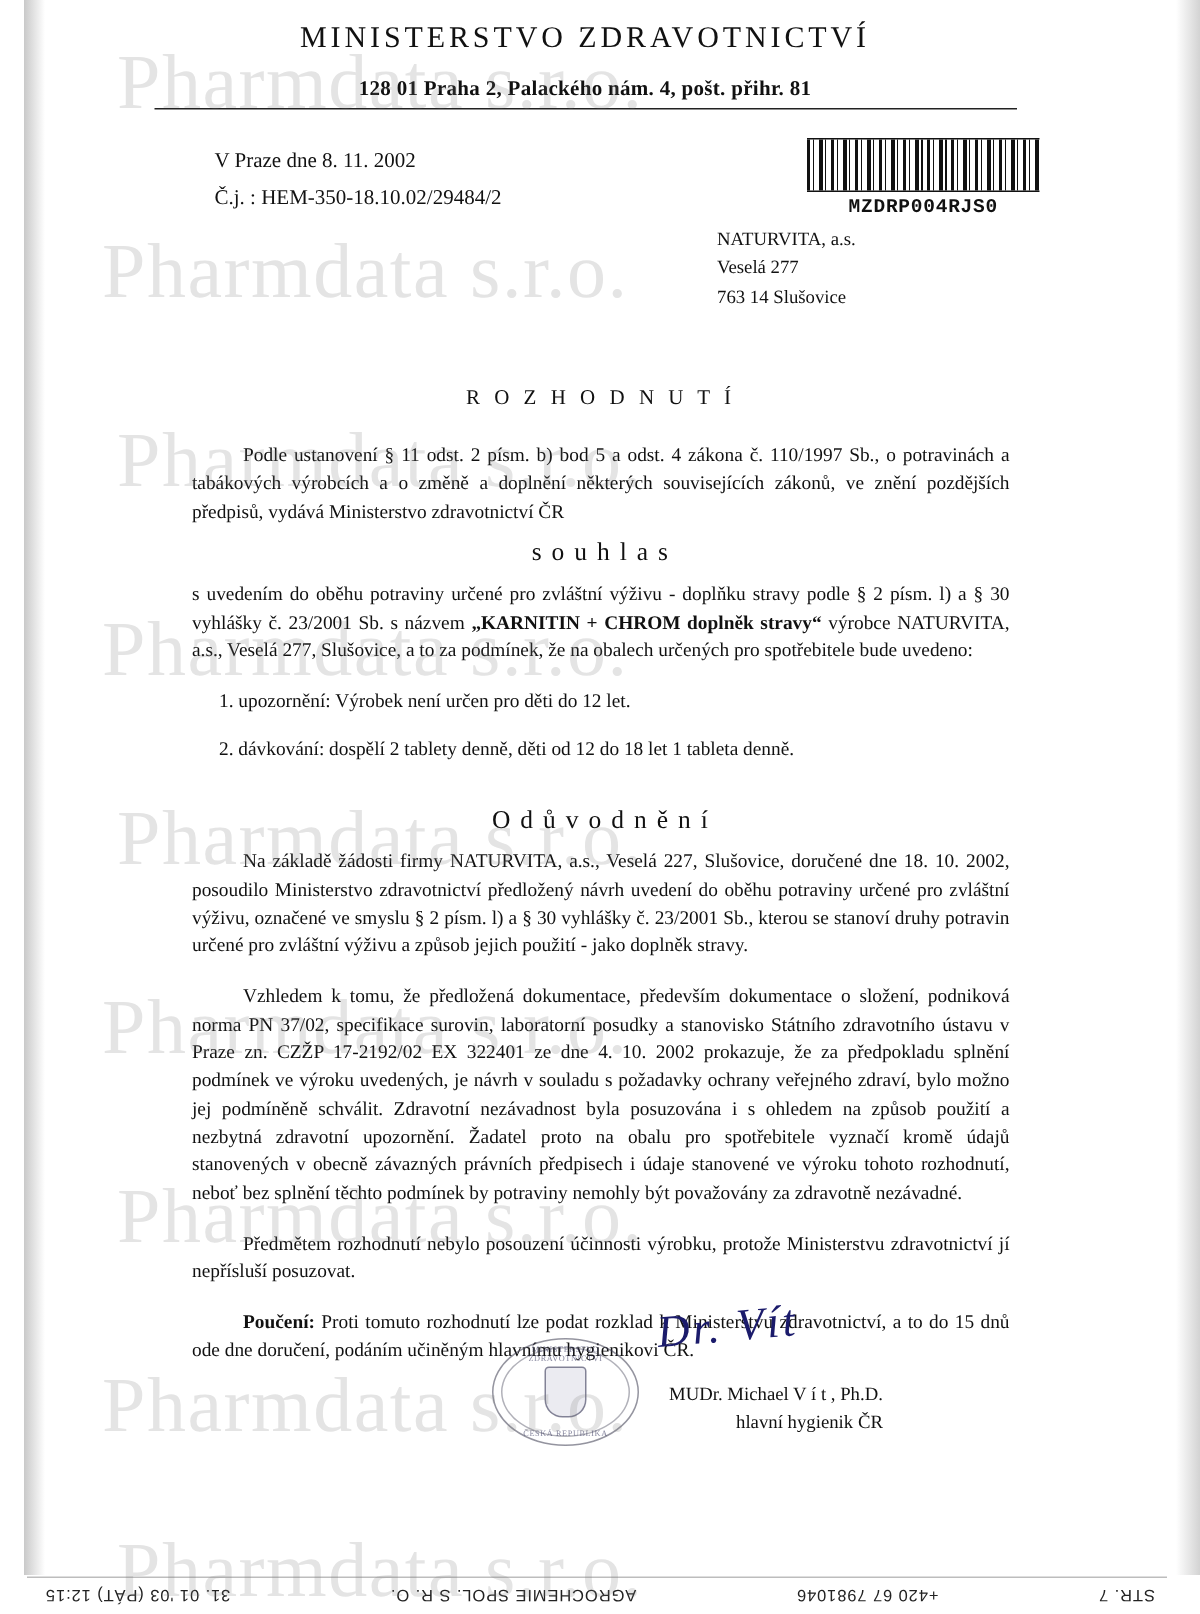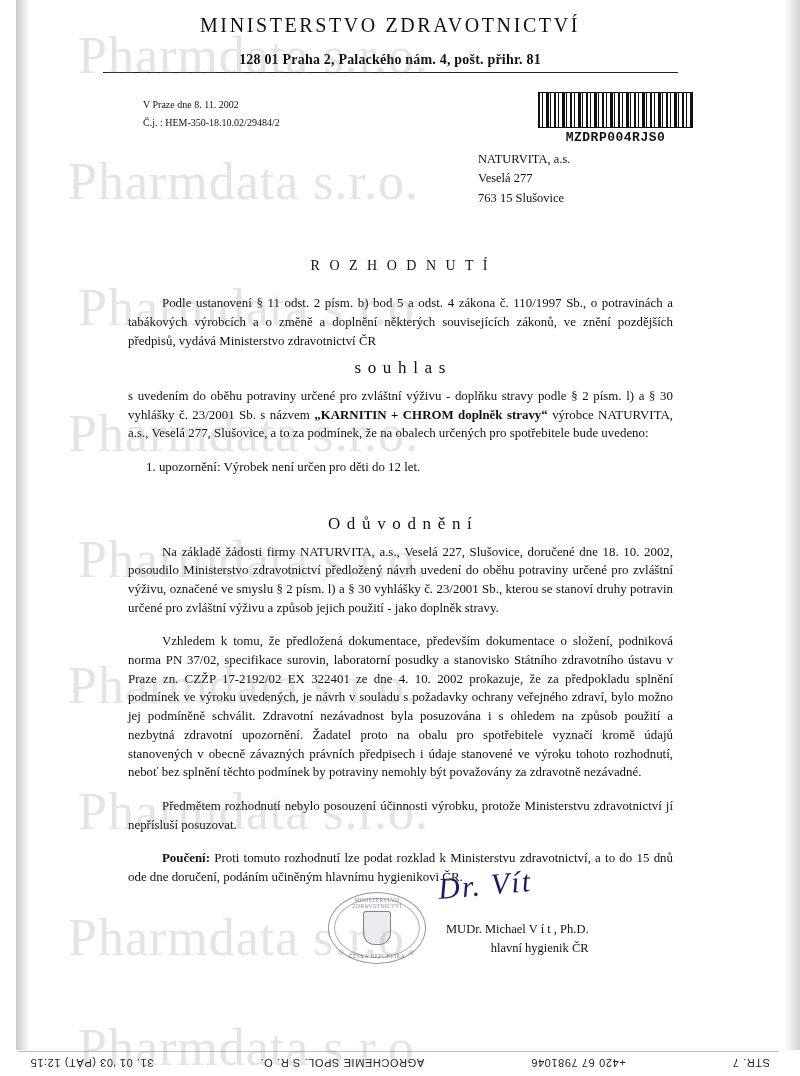--- a/index.html
+++ b/index.html
@@ -52,21 +52,21 @@
   
   #letterhead { position:absolute; left:60px; top:14px; width:660px; text-align:center; z-index:3;}
   #ministry-title {
     font-size:20px; letter-spacing:2.6px; font-variant:small-caps;
     font-family:"Liberation Serif", serif;
   }
   #ministry-address { font-size:14px; font-weight:bold; margin-top:15px; letter-spacing:0.2px; }
   #header-rule { margin:4px auto 0; width:575px; border-bottom:1.6px solid #222; }
 
   
-  #meta { position:absolute; left:143px; top:96px; z-index:3; font-size:10px; line-height:1.75; }
+  #meta { position:absolute; left:143px; top:96px; z-index:3; font-size:14px; line-height:1.75; }
 
   
   #barcode-box { position:absolute; left:538px; top:92px; width:155px; z-index:3; }
   #barcode-bars { height:34px; width:155px; background:
     repeating-linear-gradient(to right,
       #111 0 2px, #fff 2px 4px, #111 4px 5px, #fff 5px 8px,
       #111 8px 11px, #fff 11px 12px, #111 12px 13px, #fff 13px 16px);
     border-top:1px solid #111; border-bottom:1px solid #111;
   }
   #barcode-text {
@@ -138,35 +138,36 @@
 </div>
 
 <div id="barcode-box">
   <div id="barcode-bars"></div>
   <div id="barcode-text">MZDRP004RJS0</div>
 </div>
 
 <div id="recipient">
   <div>NATURVITA, a.s.</div>
   <div>Veselá 277</div>
-  <div>763 15 Slušovice</div>
+  <div>763 14 Slušovice</div>
 </div>
 
 <div id="doc-body">
   <div class="center-head">R O Z H O D N U T Í</div>
 
   <p class="para indent">Podle ustanovení § 11 odst. 2 písm. b) bod 5 a odst. 4 zákona č. 110/1997 Sb., o potravinách a tabákových výrobcích a o změně a doplnění některých souvisejících zákonů, ve znění pozdějších předpisů, vydává Ministerstvo zdravotnictví ČR</p>
 
   <div class="center-sub">s o u h l a s</div>
 
   <p class="para"><span>s uvedením do oběhu potraviny určené pro zvláštní výživu - doplňku stravy podle § 2 písm. l) a § 30 vyhlášky č. 23/2001 Sb. s názvem </span><b>„KARNITIN + CHROM doplněk stravy“</b><span> výrobce NATURVITA, a.s., Veselá 277, Slušovice, a to za podmínek, že na obalech určených pro spotřebitele bude uvedeno:</span></p>
 
   <div class="spacer-sm"></div>
   <p class="list-item">1. upozornění: Výrobek není určen pro děti do 12 let.</p>
   <div class="spacer-sm"></div>
+  <p class="list-item">2. dávkování: dospělí 2 tablety denně, děti od 12 do 18 let 1 tableta denně.</p>
 
   <div class="spacer-md"></div>
   <div class="center-sub">O d ů v o d n ě n í</div>
 
   <p class="para indent">Na základě žádosti firmy NATURVITA, a.s., Veselá 227, Slušovice, doručené dne 18. 10. 2002, posoudilo Ministerstvo zdravotnictví předložený návrh uvedení do oběhu potraviny určené pro zvláštní výživu, označené ve smyslu § 2 písm. l) a § 30 vyhlášky č. 23/2001 Sb., kterou se stanoví druhy potravin určené pro zvláštní výživu a způsob jejich použití - jako doplněk stravy.</p>
   <div class="spacer-sm"></div>
   <p class="para indent">Vzhledem k tomu, že předložená dokumentace, především dokumentace o složení, podniková norma PN 37/02, specifikace surovin, laboratorní posudky a stanovisko Státního zdravotního ústavu v Praze zn. CZŽP 17-2192/02 EX 322401 ze dne 4. 10. 2002 prokazuje, že za předpokladu splnění podmínek ve výroku uvedených, je návrh v souladu s požadavky ochrany veřejného zdraví, bylo možno jej podmíněně schválit. Zdravotní nezávadnost byla posuzována i s ohledem na způsob použití a nezbytná zdravotní upozornění. Žadatel proto na obalu pro spotřebitele vyznačí kromě údajů stanovených v obecně závazných právních předpisech i údaje stanovené ve výroku tohoto rozhodnutí, neboť bez splnění těchto podmínek by potraviny nemohly být považovány za zdravotně nezávadné.</p>
   <div class="spacer-sm"></div>
   <p class="para indent">Předmětem rozhodnutí nebylo posouzení účinnosti výrobku, protože Ministerstvu zdravotnictví jí nepřísluší posuzovat.</p>
   <div class="spacer-sm"></div>

